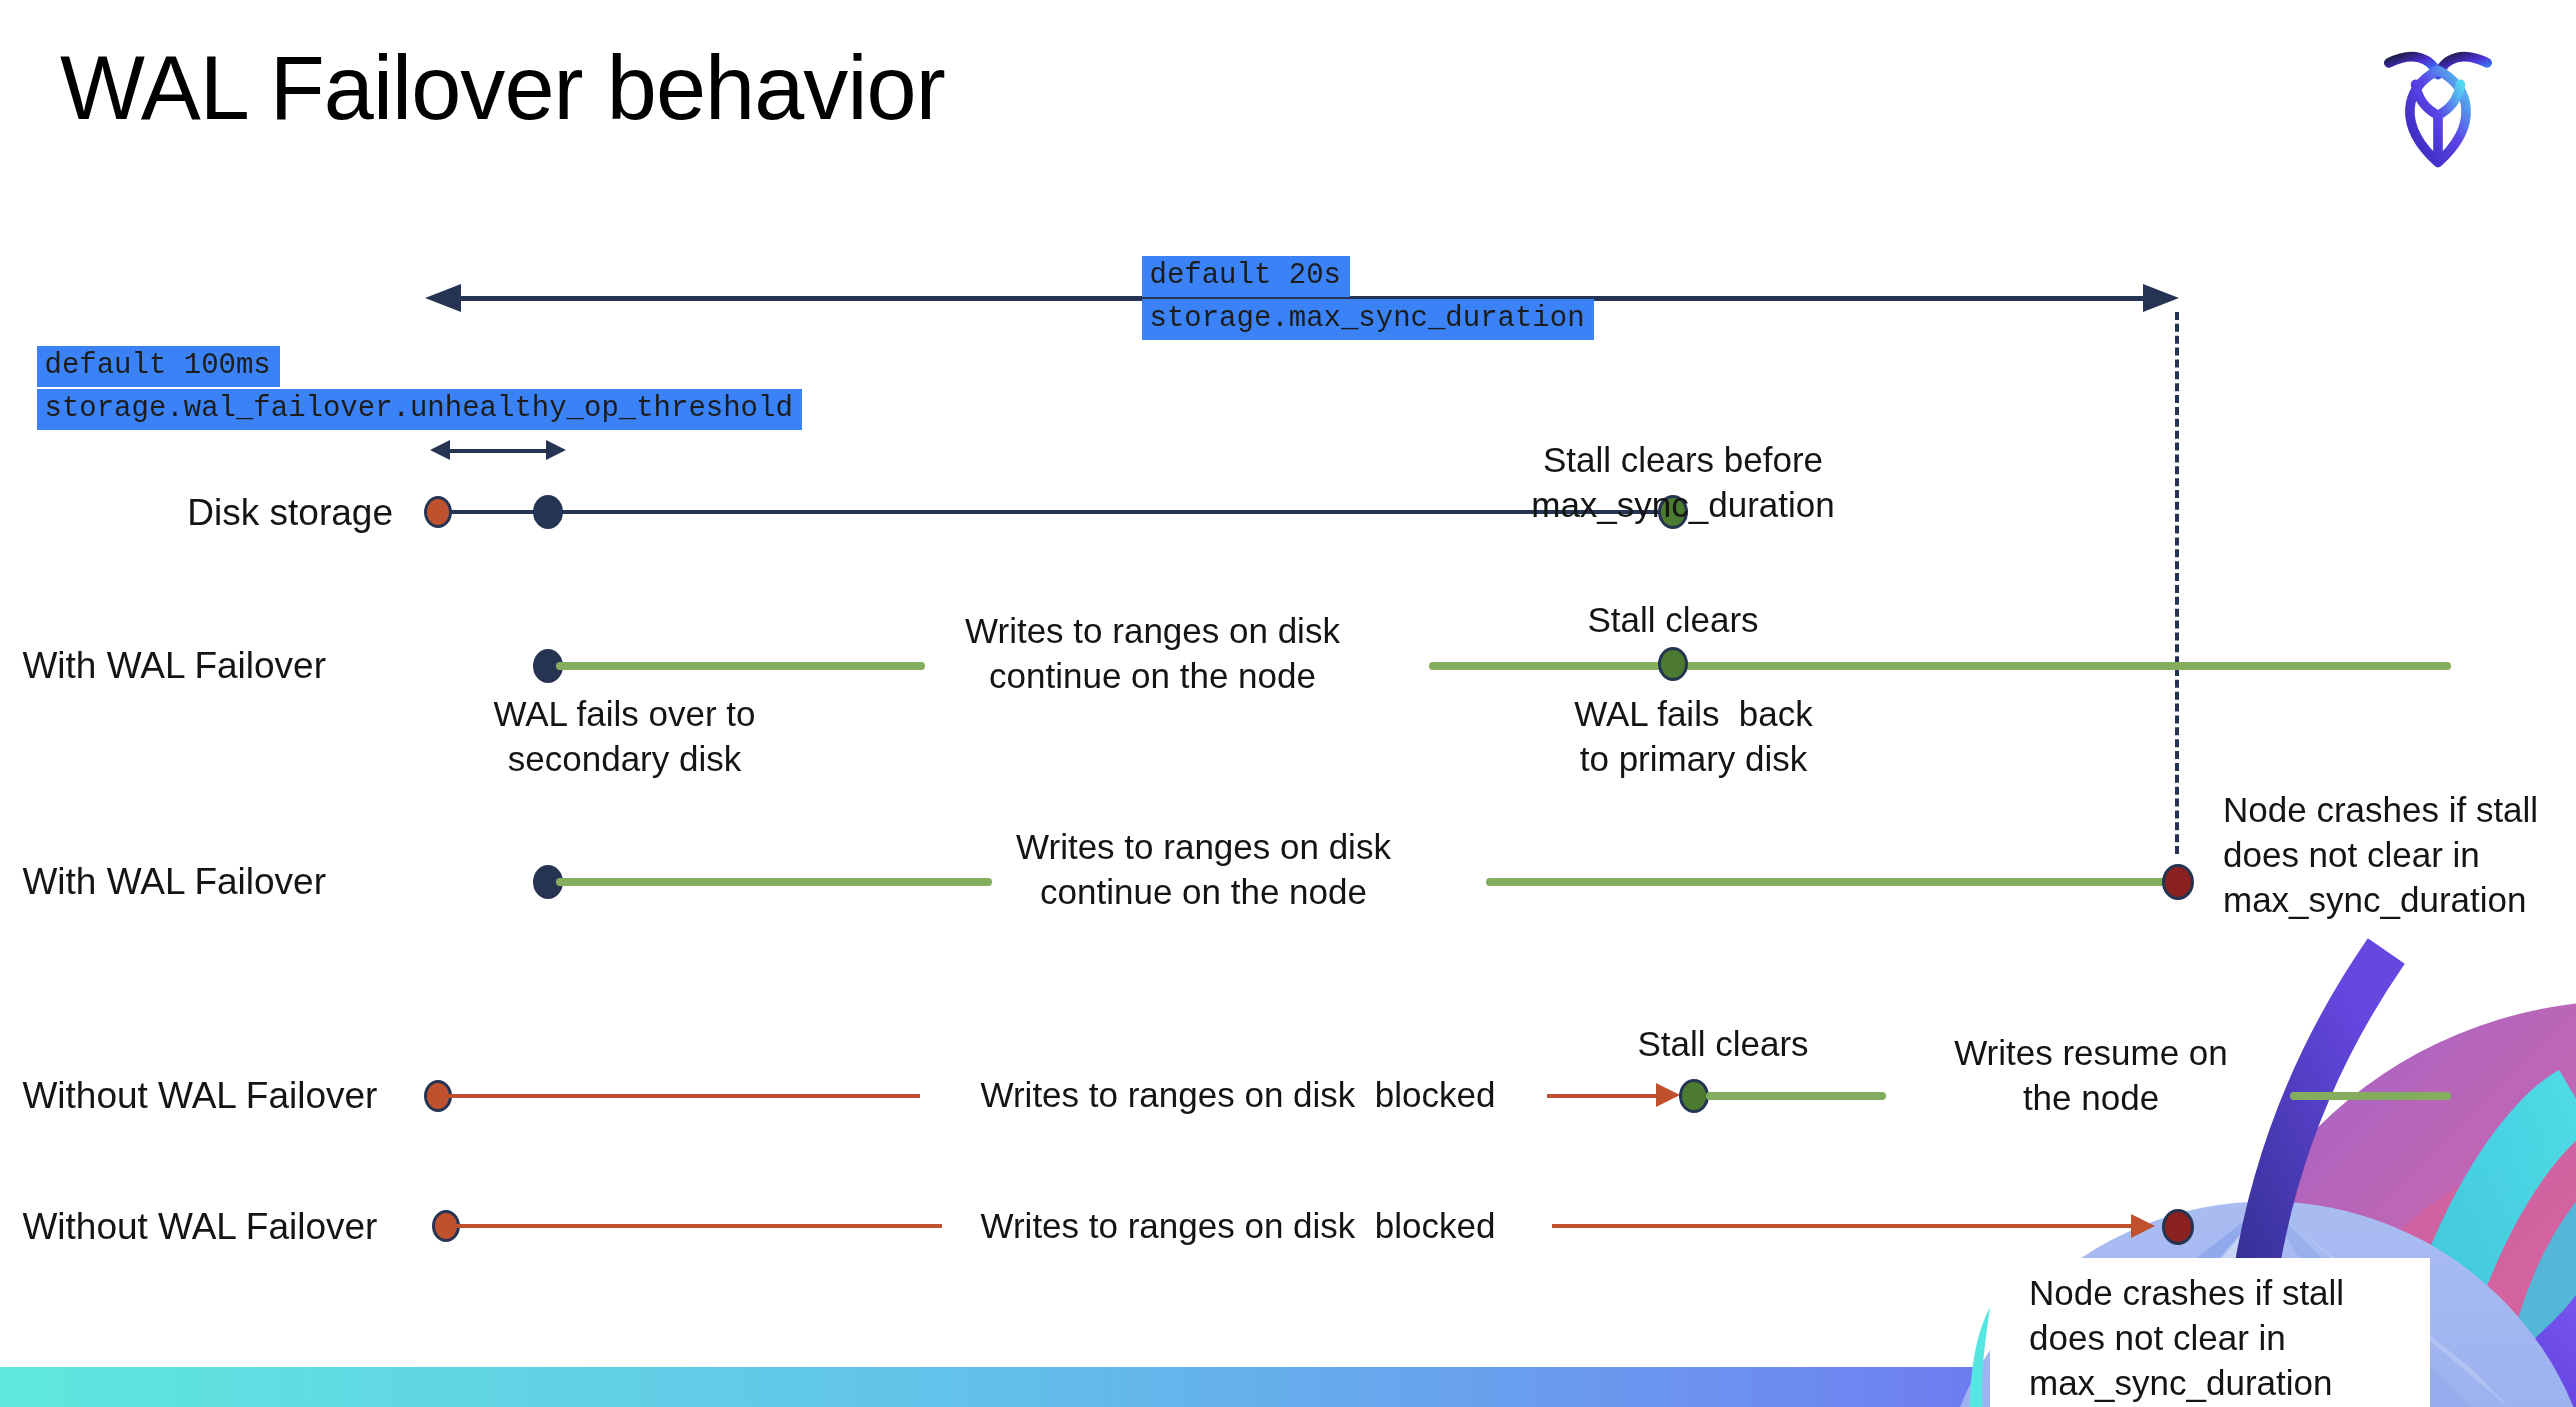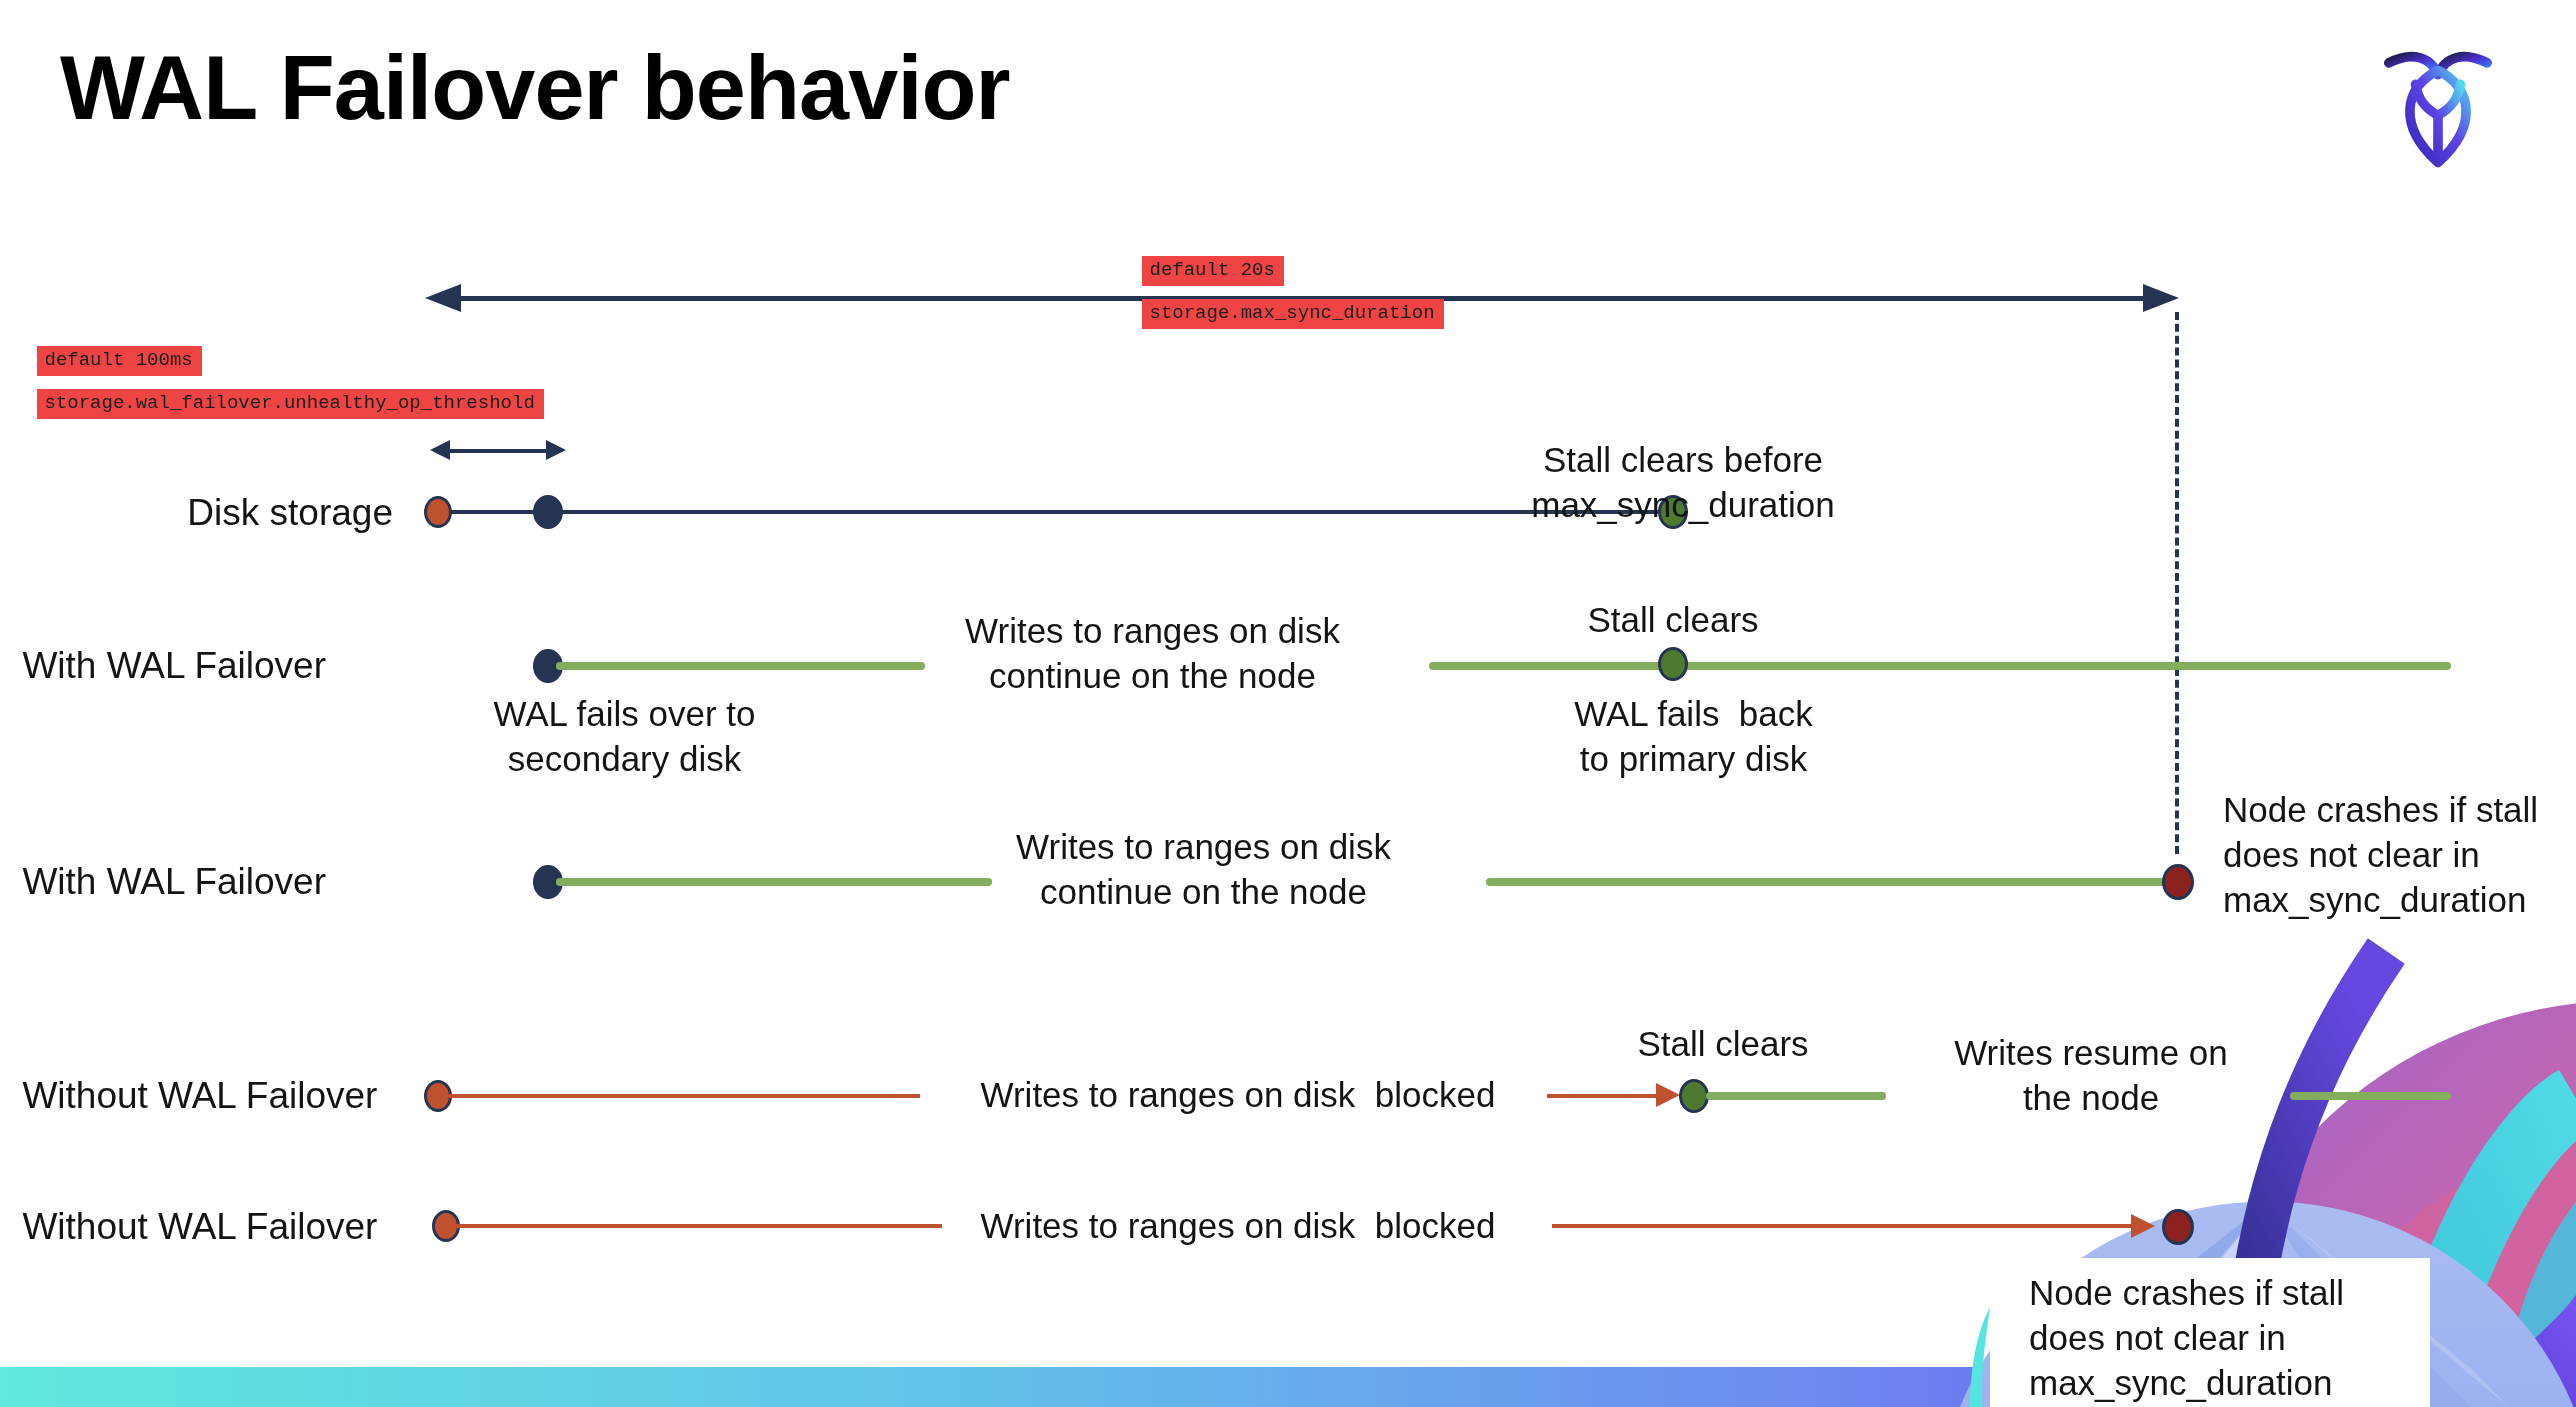--- a/index.html
+++ b/index.html
@@ -2,32 +2,32 @@
 <html style="font-size:15px"><head>
 <meta charset="utf-8">
 <style>
   html,body{margin:0;padding:0;background:#ffffff;}
   #canvas{
     position:relative;width:2576px;height:1408px;background:#ffffff;overflow:hidden;
     font-family:"Liberation Sans",sans-serif;color:#111111;
   }
   .el{position:absolute;z-index:2;}
   .title{
-    font-size:90px;font-weight:bold;color:#000000;letter-spacing:-0.9px;
+    font-size:90px;font-weight:normal;color:#000000;letter-spacing:-0.9px;
     left:60px;top:37px;white-space:nowrap;
   }
   
   .rowlabel{font-size:37px;color:#141414;white-space:nowrap;}
   .note{font-size:35px;line-height:1.28;color:#141414;white-space:pre-wrap;}
   .center{text-align:center;}
   .right{text-align:right;}
   
   .code{
     font-family:"Liberation Mono","DejaVu Sans Mono",monospace;
-    font-size:19px;line-height:1.1;background:#ef4444;color:#1c1c1c;
+    font-size:29px;line-height:1.1;background:#3b82f6;color:#1c1c1c;
     padding:3.7px 9.3px 5.6px 7.5px;white-space:nowrap;z-index:3;
   }
   
   .hline{height:3.7px;background:#253453;}
   .gline{height:8.4px;background:#84ae5d;border-radius:3.7px;}
   .rline{height:3.7px;background:#c0512e;}
   .dashv{width:0;border-left:4.7px dashed #253453;}
   
   .tri{width:0;height:0;}
   .tri-left{border-top:14px solid transparent;border-bottom:14px solid transparent;border-right:36px solid #253453;}

